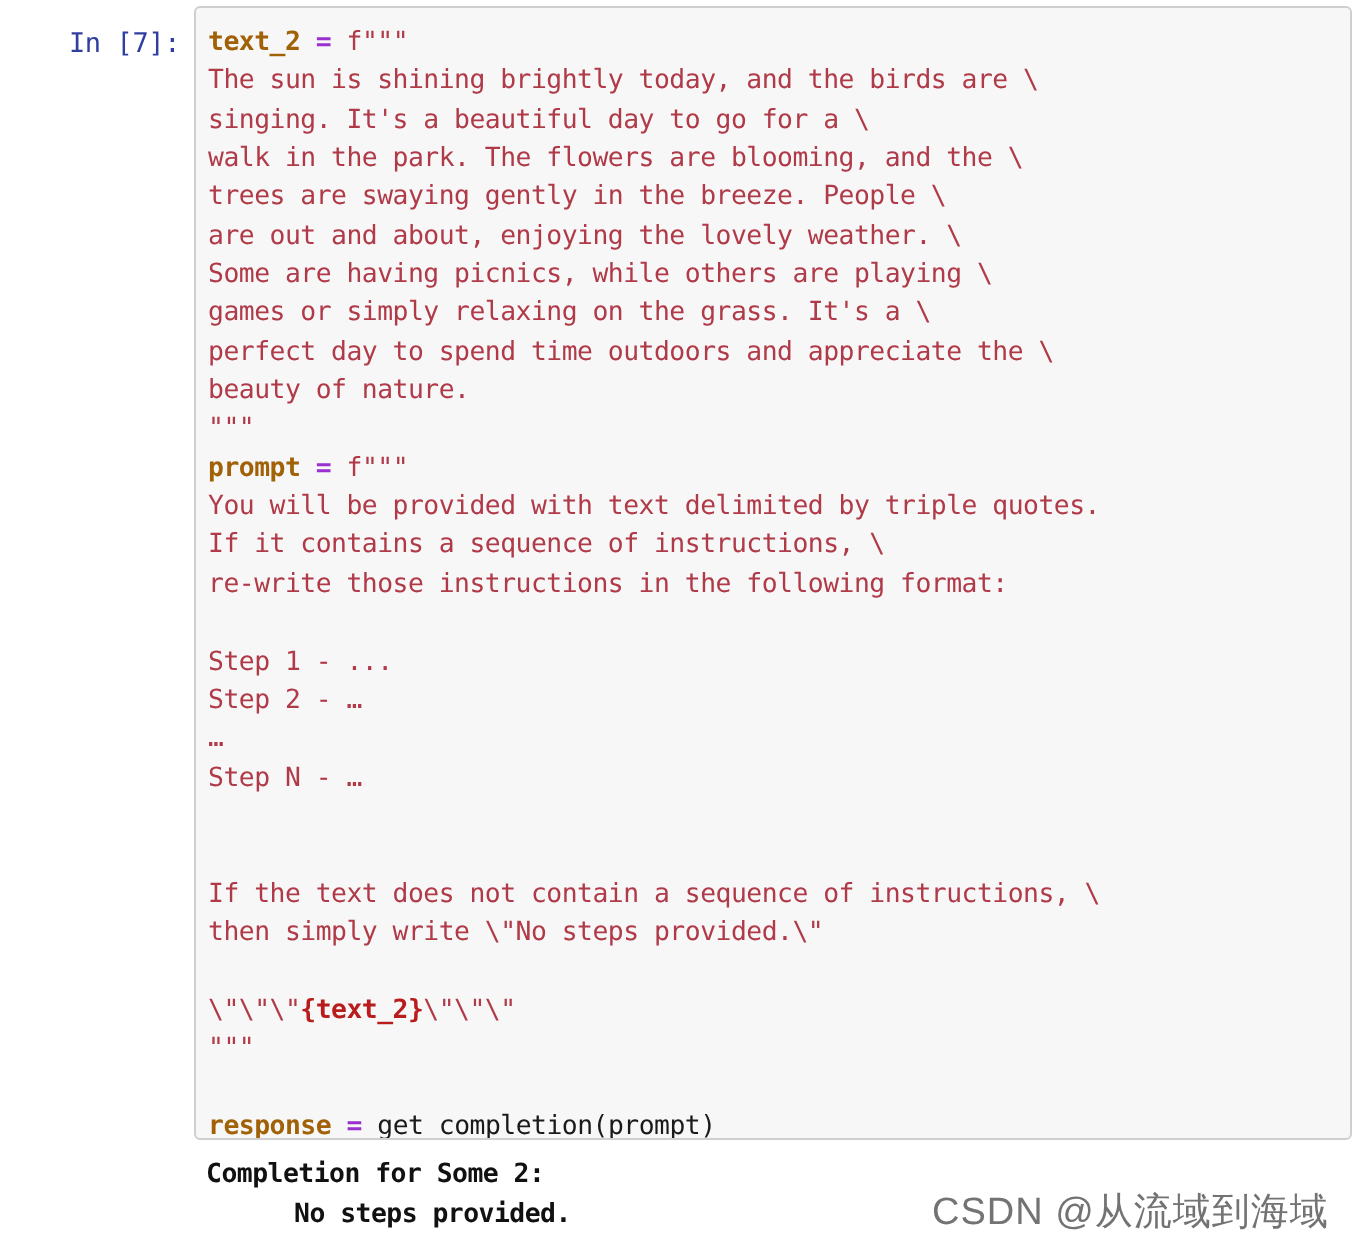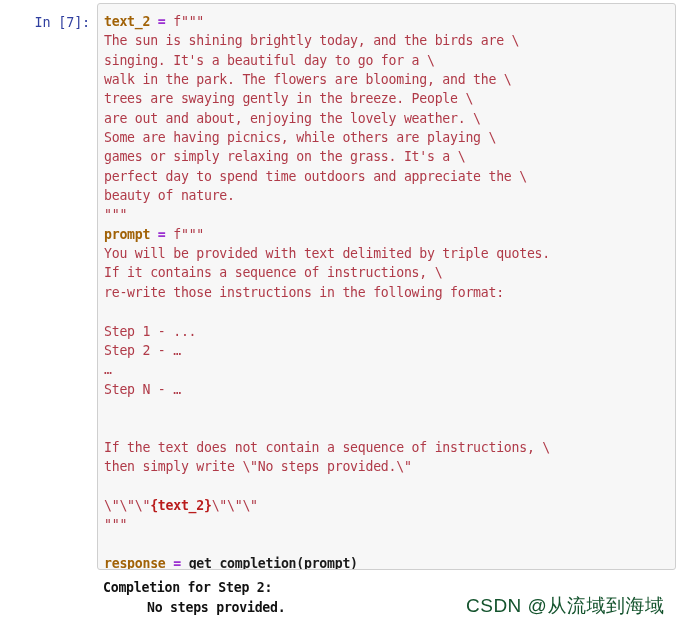--- a/index.html
+++ b/index.html
@@ -70,21 +70,21 @@
     letter-spacing: -0.25px;
   }
 
   .ln { display: block; height: 19.35px; }
 
   
   .tok-name   { color: #a16207; font-weight: bold; }
   .tok-op     { color: #9b30d0; font-weight: bold; }
   .tok-str    { color: #b03a48; }
   .tok-fstr   { color: #b91c1c; font-weight: bold; }
-  .tok-plain  { color: #1a1a1a; font-weight: bold; }
+  .tok-plain  { color: #1a1a1a; font-weight: normal; }
 
   
   .output-area {
     position: absolute;
     left: 97px;
     top: 578px;
     width: 579px;
   }
   .output-body {
     position: absolute;
@@ -97,21 +97,21 @@
     color: #111111;
     white-space: pre;
     font-weight: bold;
   }
 
   
   .watermark {
     position: absolute;
     left: 466px;
     top: 593px;
-    color: #14532d;
+    color: #737373;
     font-family: "Liberation Sans", "DejaVu Sans", sans-serif;
     font-size: 19px;
     letter-spacing: 0.5px;
     white-space: nowrap;
     user-select: none;
   }
 </style>
 </head>
 <body>
 
@@ -121,18 +121,18 @@
 
     <div class="prompt-in">In [7]:</div>
 
     <div class="code-cell">
       <div class="code-body" id="code-body"><span class="ln"><span class="tok-name">text_2</span><span class="tok-plain"> </span><span class="tok-op">=</span><span class="tok-plain"> </span><span class="tok-str">f"""</span></span><span class="ln"><span class="tok-str">The sun is shining brightly today, and the birds are \</span></span><span class="ln"><span class="tok-str">singing. It's a beautiful day to go for a \</span></span><span class="ln"><span class="tok-str">walk in the park. The flowers are blooming, and the \</span></span><span class="ln"><span class="tok-str">trees are swaying gently in the breeze. People \</span></span><span class="ln"><span class="tok-str">are out and about, enjoying the lovely weather. \</span></span><span class="ln"><span class="tok-str">Some are having picnics, while others are playing \</span></span><span class="ln"><span class="tok-str">games or simply relaxing on the grass. It's a \</span></span><span class="ln"><span class="tok-str">perfect day to spend time outdoors and appreciate the \</span></span><span class="ln"><span class="tok-str">beauty of nature.</span></span><span class="ln"><span class="tok-str">"""</span></span><span class="ln"><span class="tok-name">prompt</span><span class="tok-plain"> </span><span class="tok-op">=</span><span class="tok-plain"> </span><span class="tok-str">f"""</span></span><span class="ln"><span class="tok-str">You will be provided with text delimited by triple quotes.</span></span><span class="ln"><span class="tok-str">If it contains a sequence of instructions, \</span></span><span class="ln"><span class="tok-str">re-write those instructions in the following format:</span></span><span class="ln">&nbsp;</span><span class="ln"><span class="tok-str">Step 1 - ...</span></span><span class="ln"><span class="tok-str">Step 2 - …</span></span><span class="ln"><span class="tok-str">…</span></span><span class="ln"><span class="tok-str">Step N - …</span></span><span class="ln">&nbsp;</span><span class="ln">&nbsp;</span><span class="ln"><span class="tok-str">If the text does not contain a sequence of instructions, \</span></span><span class="ln"><span class="tok-str">then simply write \"No steps provided.\"</span></span><span class="ln">&nbsp;</span><span class="ln"><span class="tok-str">\"\"\"</span><span class="tok-fstr">{text_2}</span><span class="tok-str">\"\"\"</span></span><span class="ln"><span class="tok-str">"""</span></span><span class="ln">&nbsp;</span><span class="ln"><span class="tok-name">response</span><span class="tok-plain"> </span><span class="tok-op">=</span><span class="tok-plain"> </span><span class="tok-plain">get_completion(prompt)</span></span></div>
     </div>
 
   </div>
 
   <div class="output-area">
-    <div class="output-body" id="output-body"><span class="ln" style="display: block; height: 20px;">Completion for Step 2:</span><span class="ln" style="display: block; height: 20px; padding-left: 44px;">No steps provided.</span></div>
+    <div class="output-body" id="output-body"><span class="ln" style="display: block; height: 20px;">Completion for Some 2:</span><span class="ln" style="display: block; height: 20px; padding-left: 44px;">No steps provided.</span></div>
   </div>
 
   <div class="watermark">CSDN @从流域到海域</div>
 
 </div>
 
 </body></html>

